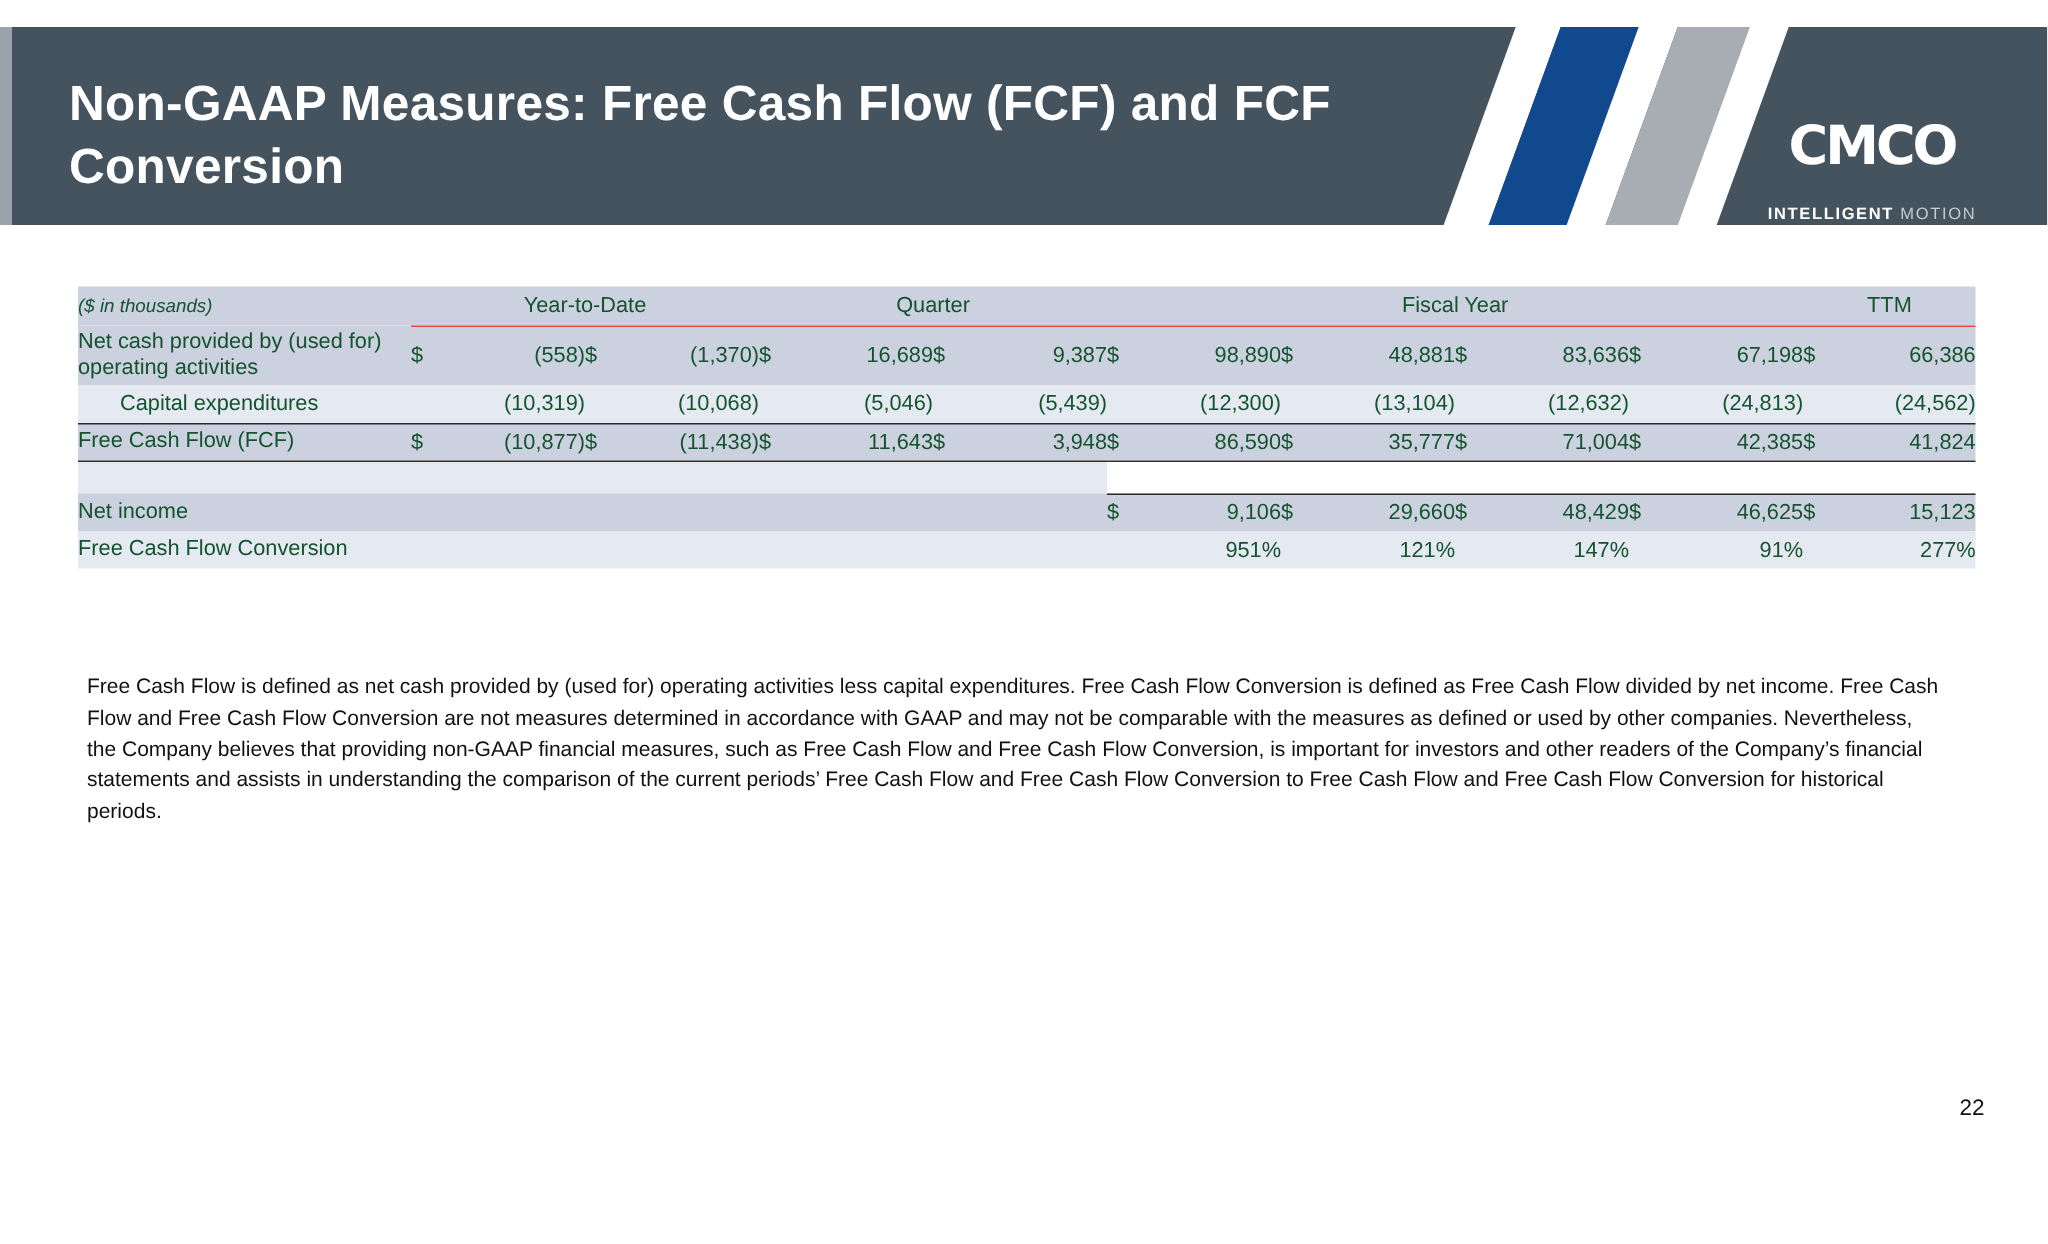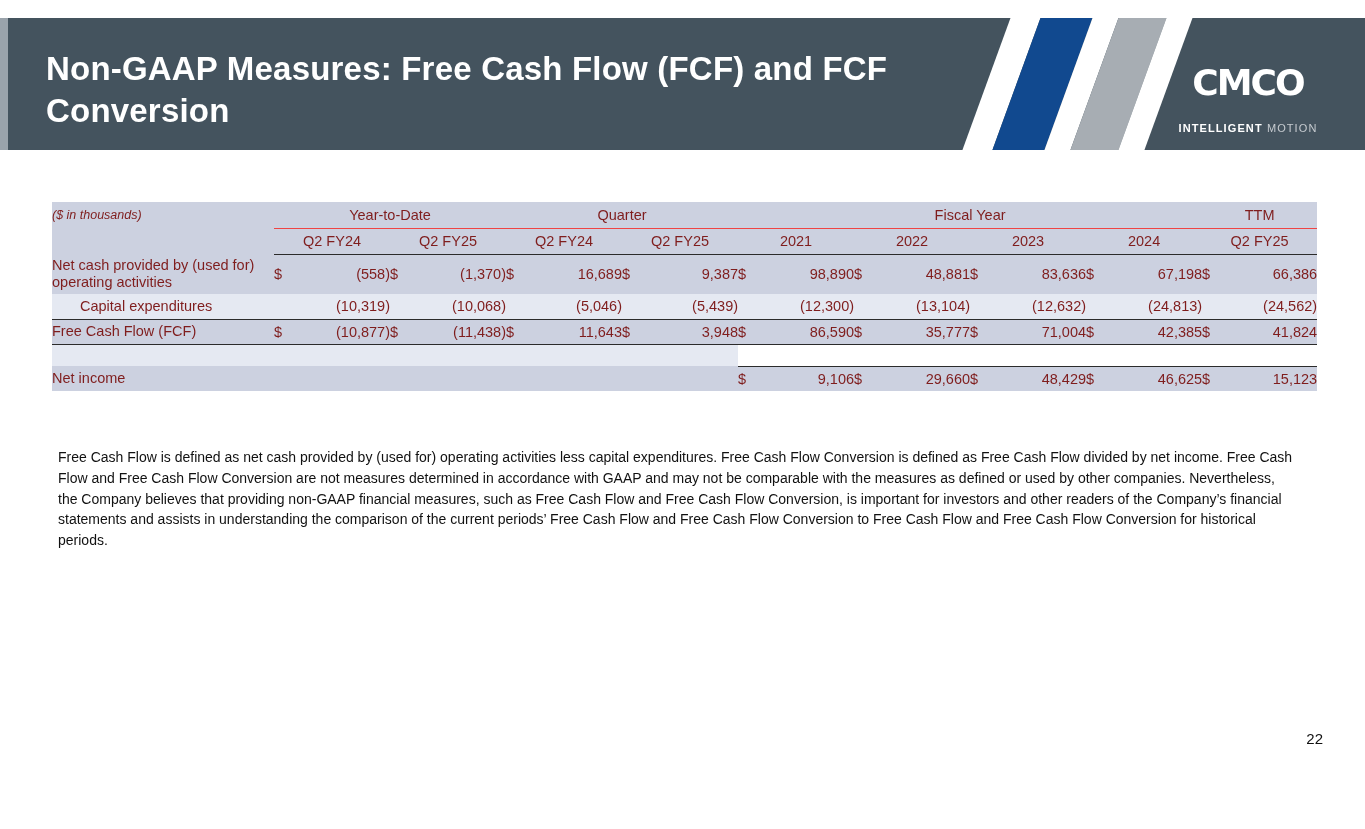--- a/index.html
+++ b/index.html
@@ -59,38 +59,38 @@
     width: 150px; height: 62px;
     text-align: center;
   }
   #logo-mark {
     color: #ffffff;
     font-size: 36px;
     font-weight: bold;
     letter-spacing: -2px;
     line-height: 38px;
     font-family: "DejaVu Sans", sans-serif;
+    margin-top: 15px;
   }
   #logo-tag { margin-top: 20px; font-size: 11px; letter-spacing: 1.1px; }
   #logo-tag .bold { color: #ffffff; font-weight: bold; }
   #logo-tag .light { color: #c6cbd0; }
 
   
   #table-wrap {
     position: absolute;
     left: 52px; top: 191px;
     width: 1265px;
   }
   table.fin {
     border-collapse: collapse;
     width: 1265px;
     font-size: 14.5px;
-    color: #7f1d1d;
+    color: #14532d;
     table-layout: fixed;
-    margin-top: 11px;
   }
   table.fin td, table.fin th {
     padding: 0;
     vertical-align: middle;
     font-weight: normal;
   }
   .bandA { background: #ccd1e0; }
   .bandB { background: #e5e9f2; }
   .hdr-label {
     font-style: italic;
@@ -205,32 +205,20 @@
 
       <tbody>
           <tr>
         <td class="bandA hdr-label">($ in thousands)</td>
         <td class="bandA grp-head" colspan="4">Year-to-Date</td>
         <td class="bandA grp-head" colspan="4">Quarter</td>
         <td class="bandA grp-head" colspan="8">Fiscal Year</td>
         <td class="bandA grp-head" colspan="2">TTM</td>
       </tr>
 
-      <tr>
-        <td class="bandA"></td>
-        <td class="bandA col-head" colspan="2">Q2 FY24</td>
-        <td class="bandA col-head" colspan="2">Q2 FY25</td>
-        <td class="bandA col-head" colspan="2">Q2 FY24</td>
-        <td class="bandA col-head" colspan="2">Q2 FY25</td>
-        <td class="bandA col-head" colspan="2">2021</td>
-        <td class="bandA col-head" colspan="2">2022</td>
-        <td class="bandA col-head" colspan="2">2023</td>
-        <td class="bandA col-head" colspan="2">2024</td>
-        <td class="bandA col-head" colspan="2">Q2 FY25</td>
-      </tr>
 
       <tr class="r-tall">
         <td class="bandA rowlabel">Net cash provided by (used for) operating activities</td>
         <td class="bandA cur">$</td>
         <td class="bandA num">(558)</td>
         <td class="bandA cur">$</td>
         <td class="bandA num">(1,370)</td>
         <td class="bandA cur">$</td>
         <td class="bandA num">16,689</td>
         <td class="bandA cur">$</td>
@@ -304,20 +292,33 @@
         <td class="bandA cur">$</td>
         <td class="bandA num">29,660</td>
         <td class="bandA cur">$</td>
         <td class="bandA num">48,429</td>
         <td class="bandA cur">$</td>
         <td class="bandA num">46,625</td>
         <td class="bandA cur">$</td>
         <td class="bandA num">15,123</td>
       </tr>
 
+      <tr class="r-std">
+        <td class="bandB rowlabel" colspan="9">Free Cash Flow Conversion</td>
+        <td class="bandB"></td>
+        <td class="bandB num">951%</td>
+        <td class="bandB"></td>
+        <td class="bandB num">121%</td>
+        <td class="bandB"></td>
+        <td class="bandB num">147%</td>
+        <td class="bandB"></td>
+        <td class="bandB num">91%</td>
+        <td class="bandB"></td>
+        <td class="bandB num">277%</td>
+      </tr>
     </tbody>
       </table>
   </div>
 
   <div id="footnote">Free Cash Flow is defined as net cash provided by (used for) operating activities less capital expenditures.  Free Cash Flow Conversion is defined as Free Cash Flow divided by net income.  Free Cash Flow and Free Cash Flow Conversion are not measures determined in accordance with GAAP and may not be comparable with the measures as defined or used by other companies.  Nevertheless, the Company believes that providing non-GAAP financial measures, such as Free Cash Flow and Free Cash Flow Conversion, is important for investors and other readers of the Company’s financial statements and assists in understanding the comparison of the current periods’ Free Cash Flow and Free Cash Flow Conversion to Free Cash Flow and Free Cash Flow Conversion for historical periods.</div>
 
   <div id="page-number">22</div>
 
 </div>
 

